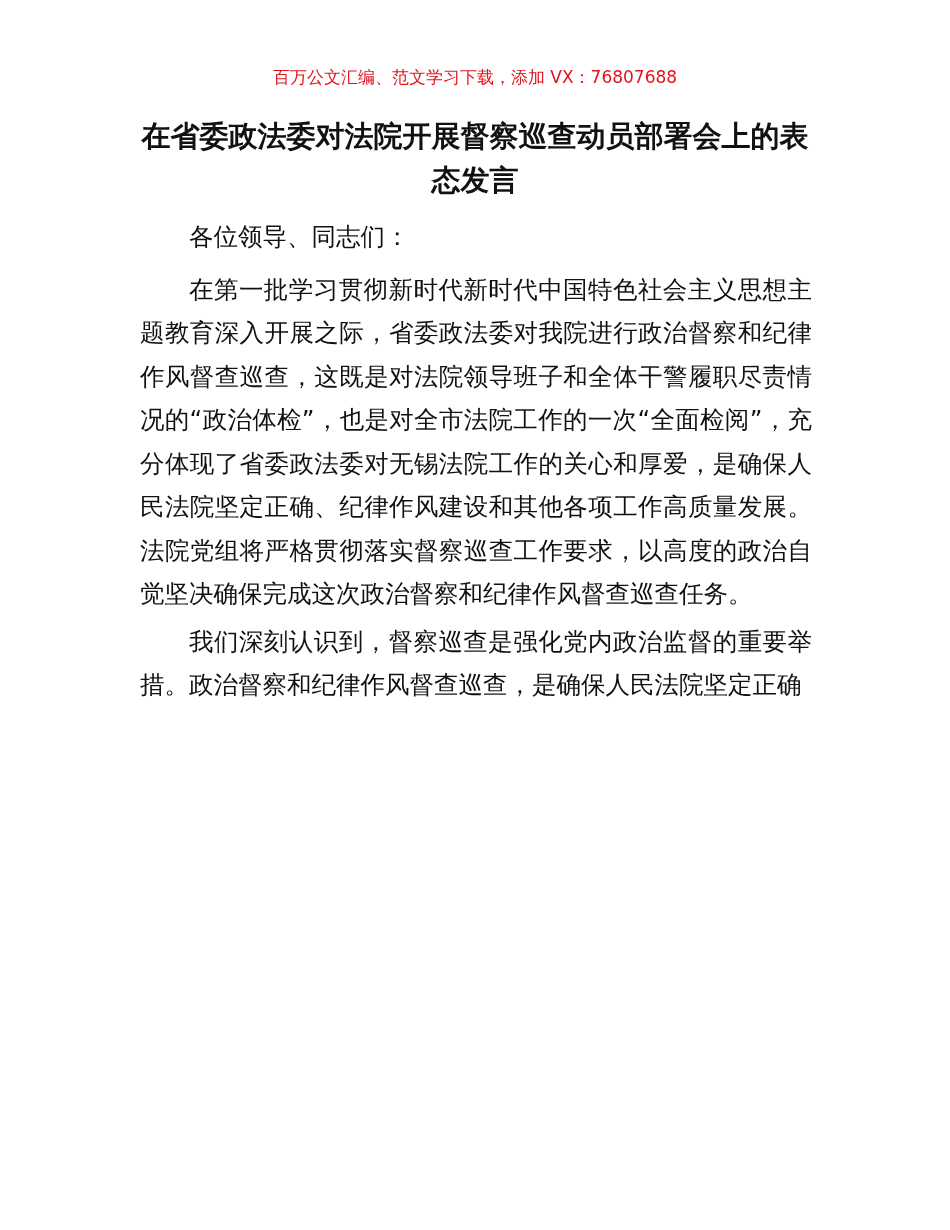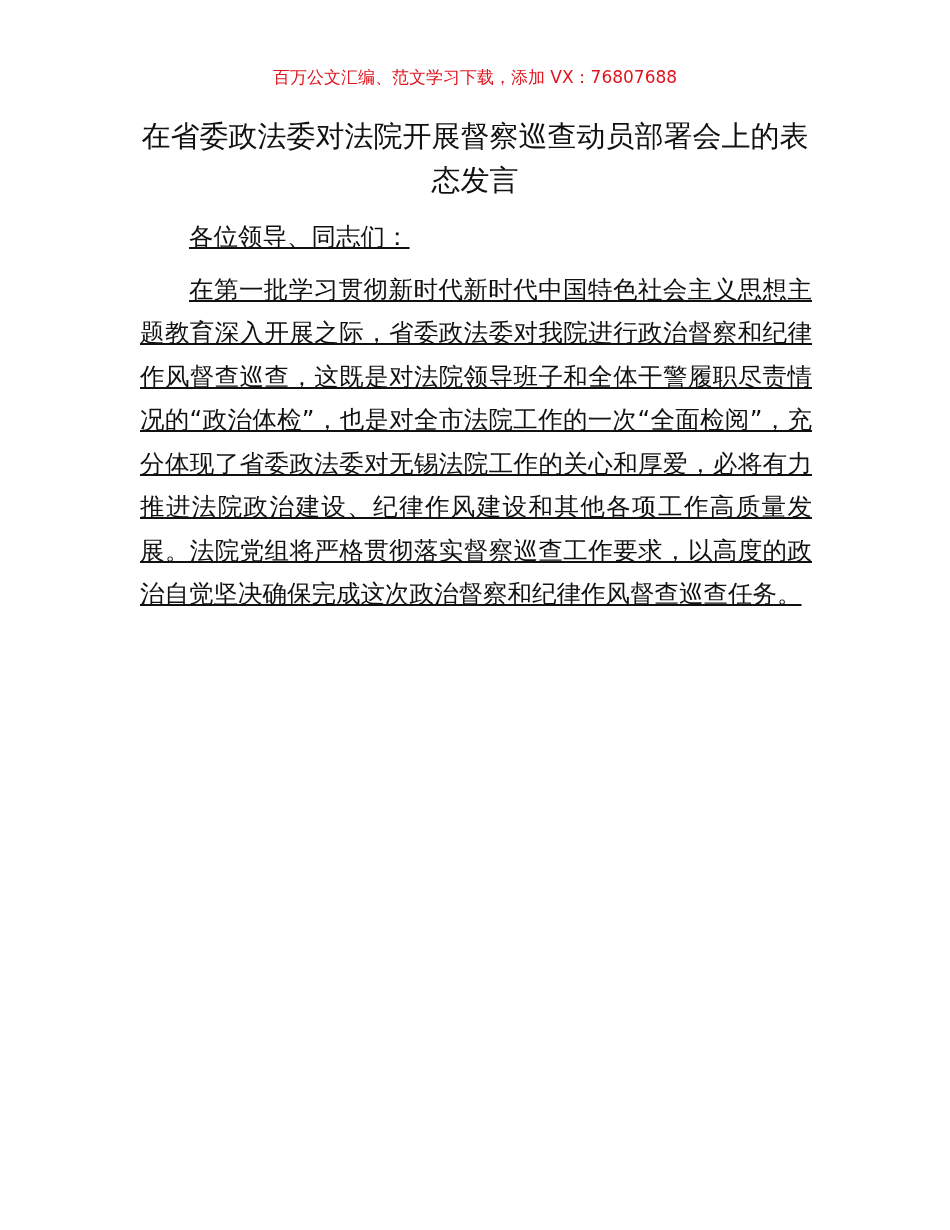--- a/index.html
+++ b/index.html
@@ -27,32 +27,31 @@
     }
     .doc-title {
       position: absolute;
       top: 114px;
       left: 140px;
       width: 670px;
       text-align: center;
       font-size: 29px;
       line-height: 44px;
       color: #111111;
-      font-weight: normal;
+      font-weight: bold;
       margin: 0;
     }
     .doc-body {
       position: absolute;
       top: 215px;
       left: 140px;
       width: 672px;
       font-size: 24.5px;
       line-height: 43.5px;
       color: #111111;
-      text-decoration: underline;
     }
     .doc-body p {
       margin: 0 0 4px 0;
       text-indent: 2em;
       text-align: justify;
       text-justify: inter-character;
       word-break: break-all;
     }
     .doc-body p.salutation {
       margin-bottom: 9px;
@@ -63,14 +62,15 @@
   </style>
 </head>
 <body>
 
 <div class="header-banner">百万公文汇编、范文学习下载，添加 VX：76807688</div>
 
 <h1 class="doc-title">在省委政法委对法院开展督察巡查动员部署会上的表态发言</h1>
 
 <div class="doc-body">
   <p class="salutation">各位领导、同志们：</p>
-  <p>在第一批学习贯彻新时代新时代中国特色社会主义思想主题教育深入开展之际，省委政法委对我院进行政治督察和纪律作风督查巡查，这既是对法院领导班子和全体干警履职尽责情况的“政治体检”，也是对全市法院工作的一次“全面检阅”，充分体现了省委政法委对无锡法院工作的关心和厚爱，必将有力推进法院政治建设、纪律作风建设和其他各项工作高质量发展。法院党组将严格贯彻落实督察巡查工作要求，以高度的政治自觉坚决确保完成这次政治督察和纪律作风督查巡查任务。</p>
+  <p>在第一批学习贯彻新时代新时代中国特色社会主义思想主题教育深入开展之际，省委政法委对我院进行政治督察和纪律作风督查巡查，这既是对法院领导班子和全体干警履职尽责情况的“政治体检”，也是对全市法院工作的一次“全面检阅”，充分体现了省委政法委对无锡法院工作的关心和厚爱，是确保人民法院坚定正确、纪律作风建设和其他各项工作高质量发展。法院党组将严格贯彻落实督察巡查工作要求，以高度的政治自觉坚决确保完成这次政治督察和纪律作风督查巡查任务。</p>
+  <p>我们深刻认识到，督察巡查是强化党内政治监督的重要举措。政治督察和纪律作风督查巡查，是确保人民法院坚定正确</p>
 </div>
 
 </body></html>

